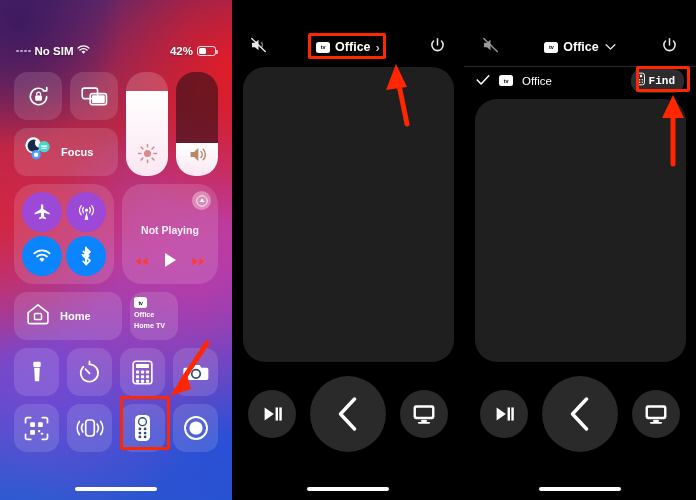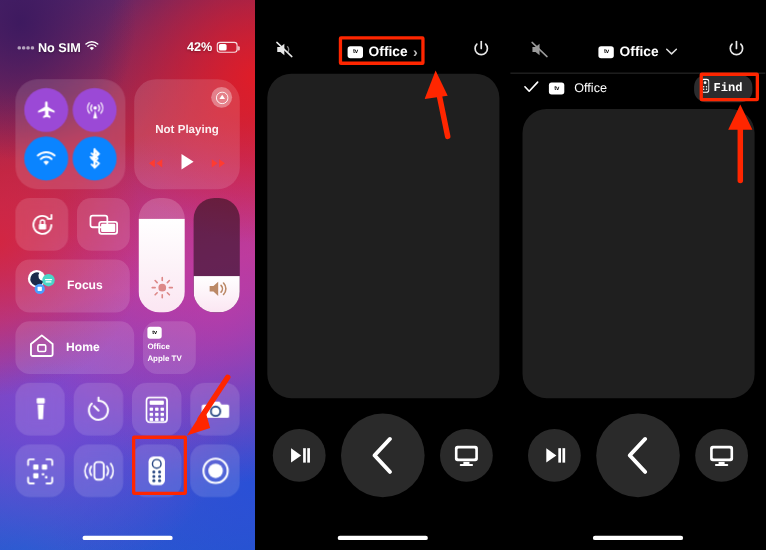--- a/index.html
+++ b/index.html
@@ -19,21 +19,21 @@
       radial-gradient(ellipse 240px 230px at 85% 55%, rgba(186,60,170,.85), rgba(186,60,170,0) 72%),
       radial-gradient(ellipse 230px 220px at 20% 74%, rgba(122,72,210,.9), rgba(122,72,210,0) 72%),
       radial-gradient(ellipse 260px 240px at 100% 88%, rgba(40,80,215,.95), rgba(40,80,215,0) 74%),
       radial-gradient(ellipse 260px 230px at 10% 100%, rgba(30,95,210,.95), rgba(30,95,210,0) 75%),
       linear-gradient(165deg, #51276e 0%, #b3284a 28%, #c23a8c 52%, #6b45c8 74%, #2558c9 100%);
   }
   .cc-inner { position:absolute; inset:0; }
 
   
   .statusbar { position:absolute; top:37px; left:0; right:0; height:20px;
-    display:flex; align-items:flex-start; justify-content:space-between;
+    display:flex; align-items:flex-end; justify-content:space-between;
     padding:0 16px; color:#fff; font-size:11.5px; font-weight:bold;
     text-shadow:0 1px 2px rgba(0,0,0,.35); }
   .sb-left { display:flex; align-items:center; gap:4px; }
   .dots { display:flex; gap:1.5px; align-items:center; }
   .dots i { width:2.5px; height:2.5px; border-radius:50%; background:rgba(255,255,255,.6); display:block; }
   .sb-right { display:flex; align-items:center; gap:4px; }
   .batt { width:19px; height:10px; border:1.3px solid rgba(255,255,255,.85);
     border-radius:3px; position:relative; }
   .batt::after { content:""; position:absolute; right:-3px; top:3px; width:1.6px; height:4px;
     background:rgba(255,255,255,.7); border-radius:0 1px 1px 0; }
@@ -156,78 +156,20 @@
         </div>
         <div class="sb-right">
           <span>42%</span>
           <span class="batt">
               <i></i>
             </span>
         </div>
       </div>
 
       <div class="cc-grid">
-
-        <div class="row" style="margin-bottom:8px;">
-          <div class="tile tile-quad">
-            <div class="circ violet">
-              <svg width="19" height="19" viewBox="0 0 24 24">
-                  <path fill="#fff" d="M21 14.5v-2l-8-5V3a1.5 1.5 0 0 0-3 0v4.5l-8 5v2l8-2.3V17l-2.2 1.6v1.8L12 19.4l4.2 1v-1.8L14 17v-4.8z"></path>
-                </svg>
-            </div>
-            <div class="circ violet">
-              <svg width="19" height="19" viewBox="0 0 24 24">
-                <circle cx="12" cy="9" r="2" fill="#fff"></circle>
-                <path d="M12 11.5 L9.6 21 h4.8 z" fill="#fff"></path>
-                <path d="M8.2 5.6a6 6 0 0 0 0 6.9M15.8 5.6a6 6 0 0 1 0 6.9" stroke="#fff" stroke-width="1.5" fill="none" stroke-linecap="round"></path>
-                <path d="M5.4 3.2a9.6 9.6 0 0 0 0 11.8M18.6 3.2a9.6 9.6 0 0 1 0 11.8" stroke="#fff" stroke-width="1.5" fill="none" stroke-linecap="round" opacity=".95"></path>
-              </svg>
-            </div>
-            <div class="circ blue">
-              <svg width="20" height="16" viewBox="0 0 22 17">
-                <path d="M11 15.2 8.2 12.0a3.9 3.9 0 0 1 5.6 0z" fill="#fff"></path>
-                <path d="M5.6 9.0a8 8 0 0 1 10.8 0" stroke="#fff" stroke-width="2" fill="none" stroke-linecap="round"></path>
-                <path d="M2.6 5.6a12.4 12.4 0 0 1 16.8 0" stroke="#fff" stroke-width="2" fill="none" stroke-linecap="round"></path>
-              </svg>
-            </div>
-            <div class="circ blue">
-              <svg width="16" height="20" viewBox="0 0 14 22">
-                <path d="M4 6l6 5-3.2 2.7V2.5L10 6 4 11l3 2.6v6.2L4 17" stroke="#fff" stroke-width="1.9" fill="none" stroke-linejoin="round" stroke-linecap="round"></path>
-                <path d="M7 1.6v18.8L11.4 16 3 9.5M7 11 11.4 6.5 7 2.2" stroke="#fff" stroke-width="1.9" fill="none" stroke-linejoin="round" stroke-linecap="round"></path>
-              </svg>
-            </div>
-          </div>
-
-          <div class="media">
-            <div class="airplay">
-              <svg width="12" height="12" viewBox="0 0 16 16">
-                <circle cx="8" cy="8" r="7" fill="none" stroke="#fff" stroke-width="1.1"></circle>
-                <path d="M8 4.3 4.6 9.3h6.8z" fill="#fff"></path>
-              </svg>
-            </div>
-            <div class="media-label">Not Playing</div>
-            <div class="media-btns">
-              <span>
-                <svg width="15" height="11" viewBox="0 0 20 14">
-                    <path fill="#ff3b30" d="M9 2v10L2 7zM18 2v10L11 7z"></path>
-                  </svg>
-              </span>
-              <span>
-                <svg width="14" height="16" viewBox="0 0 14 16">
-                    <path fill="#fff" d="M2 1l11 7-11 7z"></path>
-                  </svg>
-              </span>
-              <span>
-                <svg width="15" height="11" viewBox="0 0 20 14">
-                    <path fill="#ff3b30" d="M2 2v10l7-5zM11 2v10l7-5z"></path>
-                  </svg>
-              </span>
-            </div>
-          </div>
-        </div>
 
         <div class="row" style="margin-bottom:8px;">
           <div class="mid-left">
             <div class="two">
               <div class="tile lg">
                 <svg width="25" height="25" viewBox="0 0 26 26">
                   <path d="M21.5 13a8.5 8.5 0 1 1-3.4-6.8" stroke="#fff" stroke-width="1.7" fill="none" stroke-linecap="round"></path>
                   <path d="M21.6 3.6v3.6h-3.7" stroke="#fff" stroke-width="1.7" fill="none" stroke-linecap="round" stroke-linejoin="round"></path>
                   <rect x="9.6" y="12" width="7" height="5.4" rx="1" fill="#fff"></rect>
                   <path d="M11.1 12V10.4a2 2 0 0 1 4 0V12" stroke="#fff" stroke-width="1.4" fill="none"></path>
@@ -274,33 +216,91 @@
             <div class="ic">
               <svg width="21" height="19" viewBox="0 0 24 22">
                 <path d="M4 8h4l5-4.5v15L8 14H4z" fill="#b86"></path>
                 <path d="M16 7.5a5 5 0 0 1 0 7M18.6 5a8.5 8.5 0 0 1 0 12" stroke="#b86" stroke-width="1.7" fill="none" stroke-linecap="round"></path>
               </svg>
             </div>
           </div>
         </div>
 
         <div class="row" style="margin-bottom:8px;">
+          <div class="tile tile-quad">
+            <div class="circ violet">
+              <svg width="19" height="19" viewBox="0 0 24 24">
+                  <path fill="#fff" d="M21 14.5v-2l-8-5V3a1.5 1.5 0 0 0-3 0v4.5l-8 5v2l8-2.3V17l-2.2 1.6v1.8L12 19.4l4.2 1v-1.8L14 17v-4.8z"></path>
+                </svg>
+            </div>
+            <div class="circ violet">
+              <svg width="19" height="19" viewBox="0 0 24 24">
+                <circle cx="12" cy="9" r="2" fill="#fff"></circle>
+                <path d="M12 11.5 L9.6 21 h4.8 z" fill="#fff"></path>
+                <path d="M8.2 5.6a6 6 0 0 0 0 6.9M15.8 5.6a6 6 0 0 1 0 6.9" stroke="#fff" stroke-width="1.5" fill="none" stroke-linecap="round"></path>
+                <path d="M5.4 3.2a9.6 9.6 0 0 0 0 11.8M18.6 3.2a9.6 9.6 0 0 1 0 11.8" stroke="#fff" stroke-width="1.5" fill="none" stroke-linecap="round" opacity=".95"></path>
+              </svg>
+            </div>
+            <div class="circ blue">
+              <svg width="20" height="16" viewBox="0 0 22 17">
+                <path d="M11 15.2 8.2 12.0a3.9 3.9 0 0 1 5.6 0z" fill="#fff"></path>
+                <path d="M5.6 9.0a8 8 0 0 1 10.8 0" stroke="#fff" stroke-width="2" fill="none" stroke-linecap="round"></path>
+                <path d="M2.6 5.6a12.4 12.4 0 0 1 16.8 0" stroke="#fff" stroke-width="2" fill="none" stroke-linecap="round"></path>
+              </svg>
+            </div>
+            <div class="circ blue">
+              <svg width="16" height="20" viewBox="0 0 14 22">
+                <path d="M4 6l6 5-3.2 2.7V2.5L10 6 4 11l3 2.6v6.2L4 17" stroke="#fff" stroke-width="1.9" fill="none" stroke-linejoin="round" stroke-linecap="round"></path>
+                <path d="M7 1.6v18.8L11.4 16 3 9.5M7 11 11.4 6.5 7 2.2" stroke="#fff" stroke-width="1.9" fill="none" stroke-linejoin="round" stroke-linecap="round"></path>
+              </svg>
+            </div>
+          </div>
+
+          <div class="media">
+            <div class="airplay">
+              <svg width="12" height="12" viewBox="0 0 16 16">
+                <circle cx="8" cy="8" r="7" fill="none" stroke="#fff" stroke-width="1.1"></circle>
+                <path d="M8 4.3 4.6 9.3h6.8z" fill="#fff"></path>
+              </svg>
+            </div>
+            <div class="media-label">Not Playing</div>
+            <div class="media-btns">
+              <span>
+                <svg width="15" height="11" viewBox="0 0 20 14">
+                    <path fill="#ff3b30" d="M9 2v10L2 7zM18 2v10L11 7z"></path>
+                  </svg>
+              </span>
+              <span>
+                <svg width="14" height="16" viewBox="0 0 14 16">
+                    <path fill="#fff" d="M2 1l11 7-11 7z"></path>
+                  </svg>
+              </span>
+              <span>
+                <svg width="15" height="11" viewBox="0 0 20 14">
+                    <path fill="#ff3b30" d="M2 2v10l7-5zM11 2v10l7-5z"></path>
+                  </svg>
+              </span>
+            </div>
+          </div>
+        </div>
+
+        <div class="row" style="margin-bottom:8px;">
           <div class="home-tile">
             <span>
               <svg width="26" height="26" viewBox="0 0 28 28">
                 <path d="M3.4 12.6 14 4.2l10.6 8.4v10a1.8 1.8 0 0 1-1.8 1.8H5.2a1.8 1.8 0 0 1-1.8-1.8z" fill="none" stroke="#fff" stroke-width="1.8" stroke-linejoin="round"></path>
                 <rect x="10.2" y="13.5" width="7.6" height="6.5" rx="1.2" fill="none" stroke="#fff" stroke-width="1.6"></rect>
               </svg>
             </span>
             <span class="home-label">Home</span>
           </div>
           <div class="atv-tile">
             <span class="atv-badge">tv</span>
             <span class="atv-name">Office</span>
-            <span class="atv-name">Apple TV</span>
+            <span class="atv-name">Home TV</span>
           </div>
         </div>
 
         <div class="bottom-grid" style="margin-bottom:8px;">
           <div class="tile icon">
             <svg width="22" height="24" viewBox="0 0 22 26">
               <rect x="7" y="2" width="8" height="5.5" rx="1.3" fill="#fff"></rect>
               <path d="M8 8.5h6l-.7 14.5h-4.6z" fill="#fff"></path>
             </svg>
           </div>

